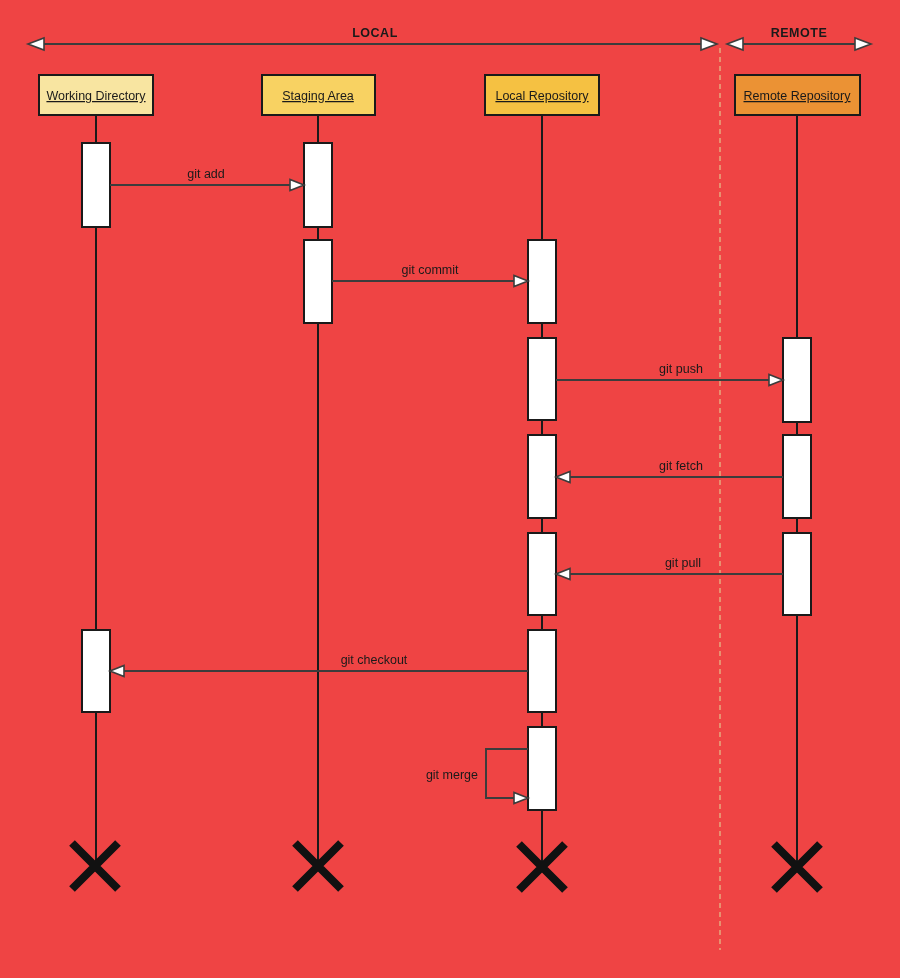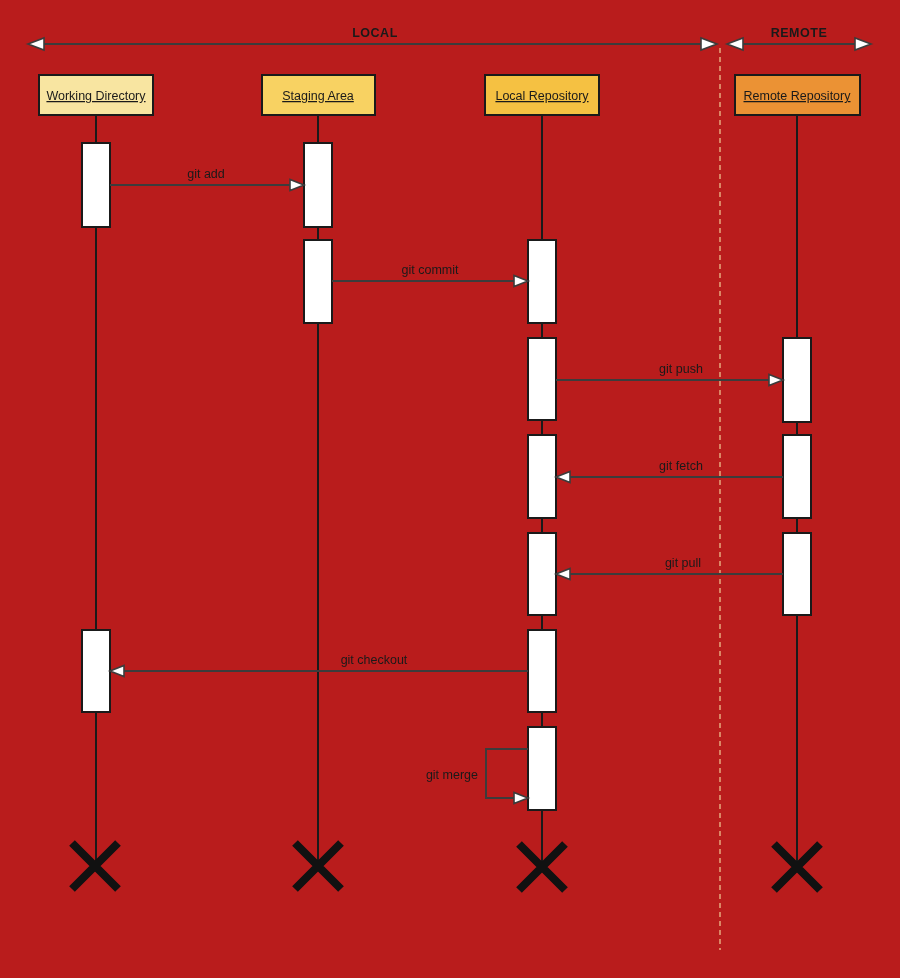--- a/index.html
+++ b/index.html
@@ -4,21 +4,21 @@
 <style>
   html, body {
     margin: 0;
     padding: 0;
     background: #ffffff;
   }
   .stage {
     position: relative;
     width: 900px;
     height: 978px;
-    background: #b91c1c;
+    background: #ef4444;
     overflow: hidden;
   }
   svg text {
     font-family: "Liberation Sans", sans-serif;
     fill: #1a1a1a;
   }
   .header-label { font-size: 12.5px; font-weight: bold; letter-spacing: 0.5px; }
   .actor-label  { font-size: 12.5px; text-decoration: underline; }
   .msg-label    { font-size: 12.5px; }
   .hline    { stroke: #3c3c3c; stroke-width: 2; fill: none; }

